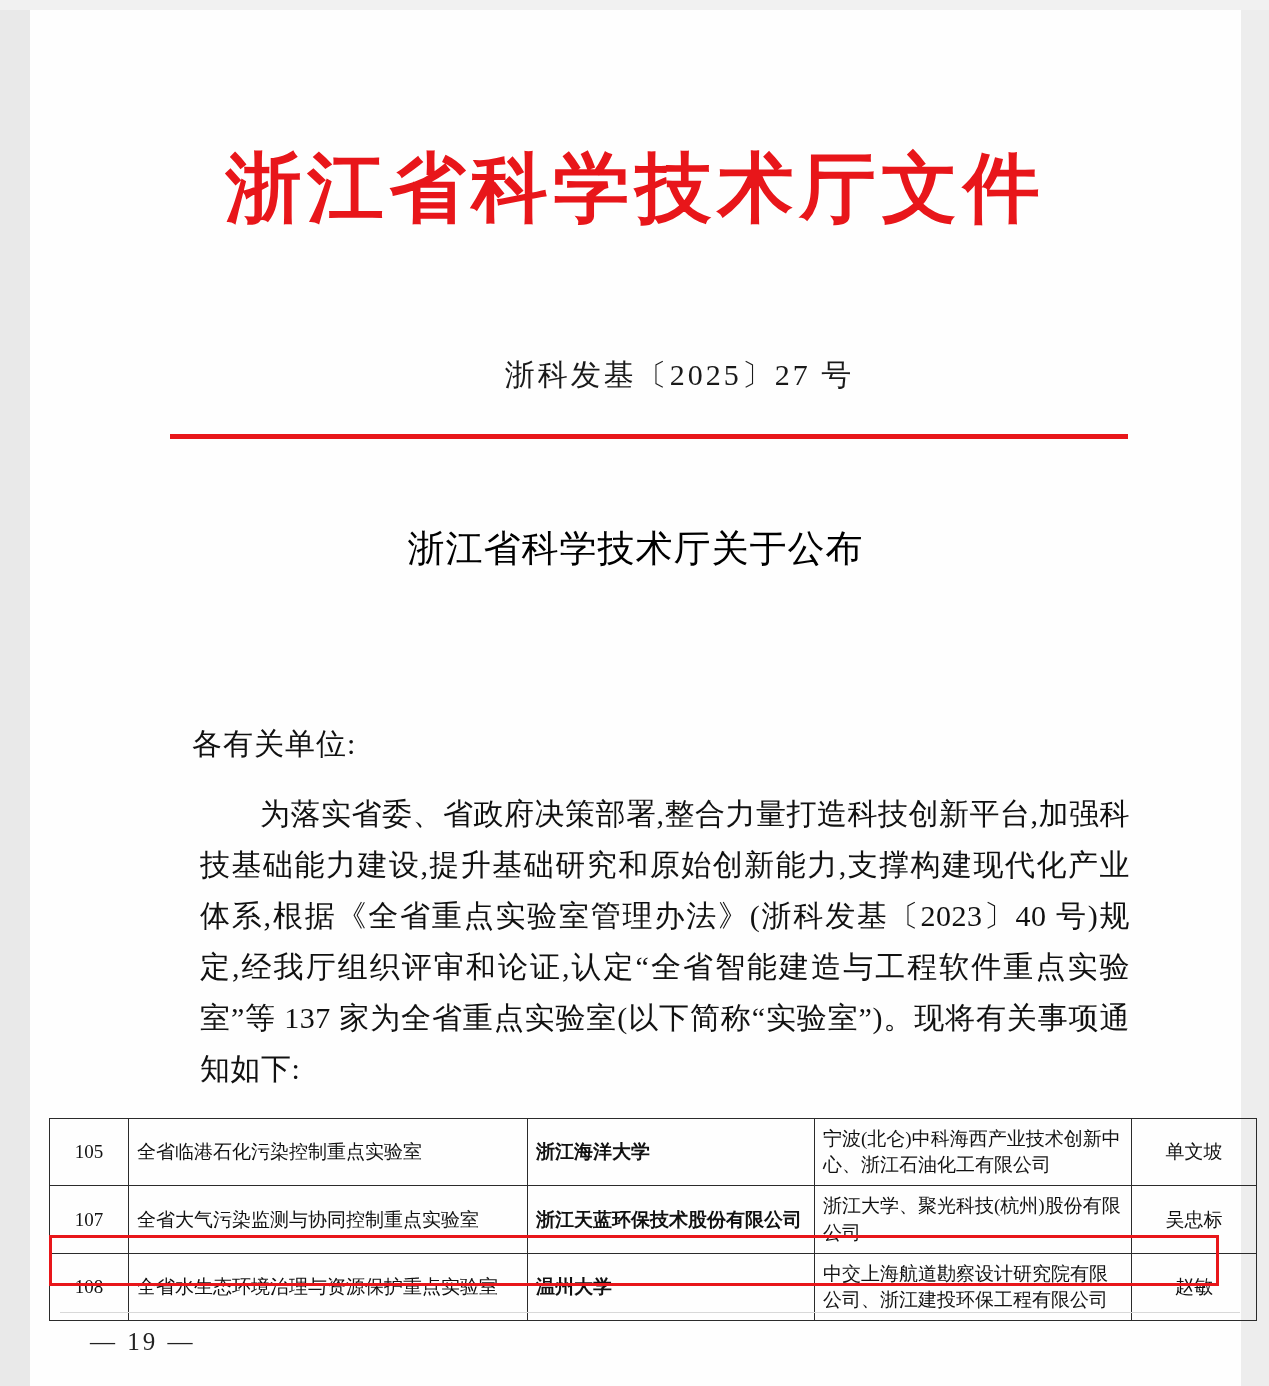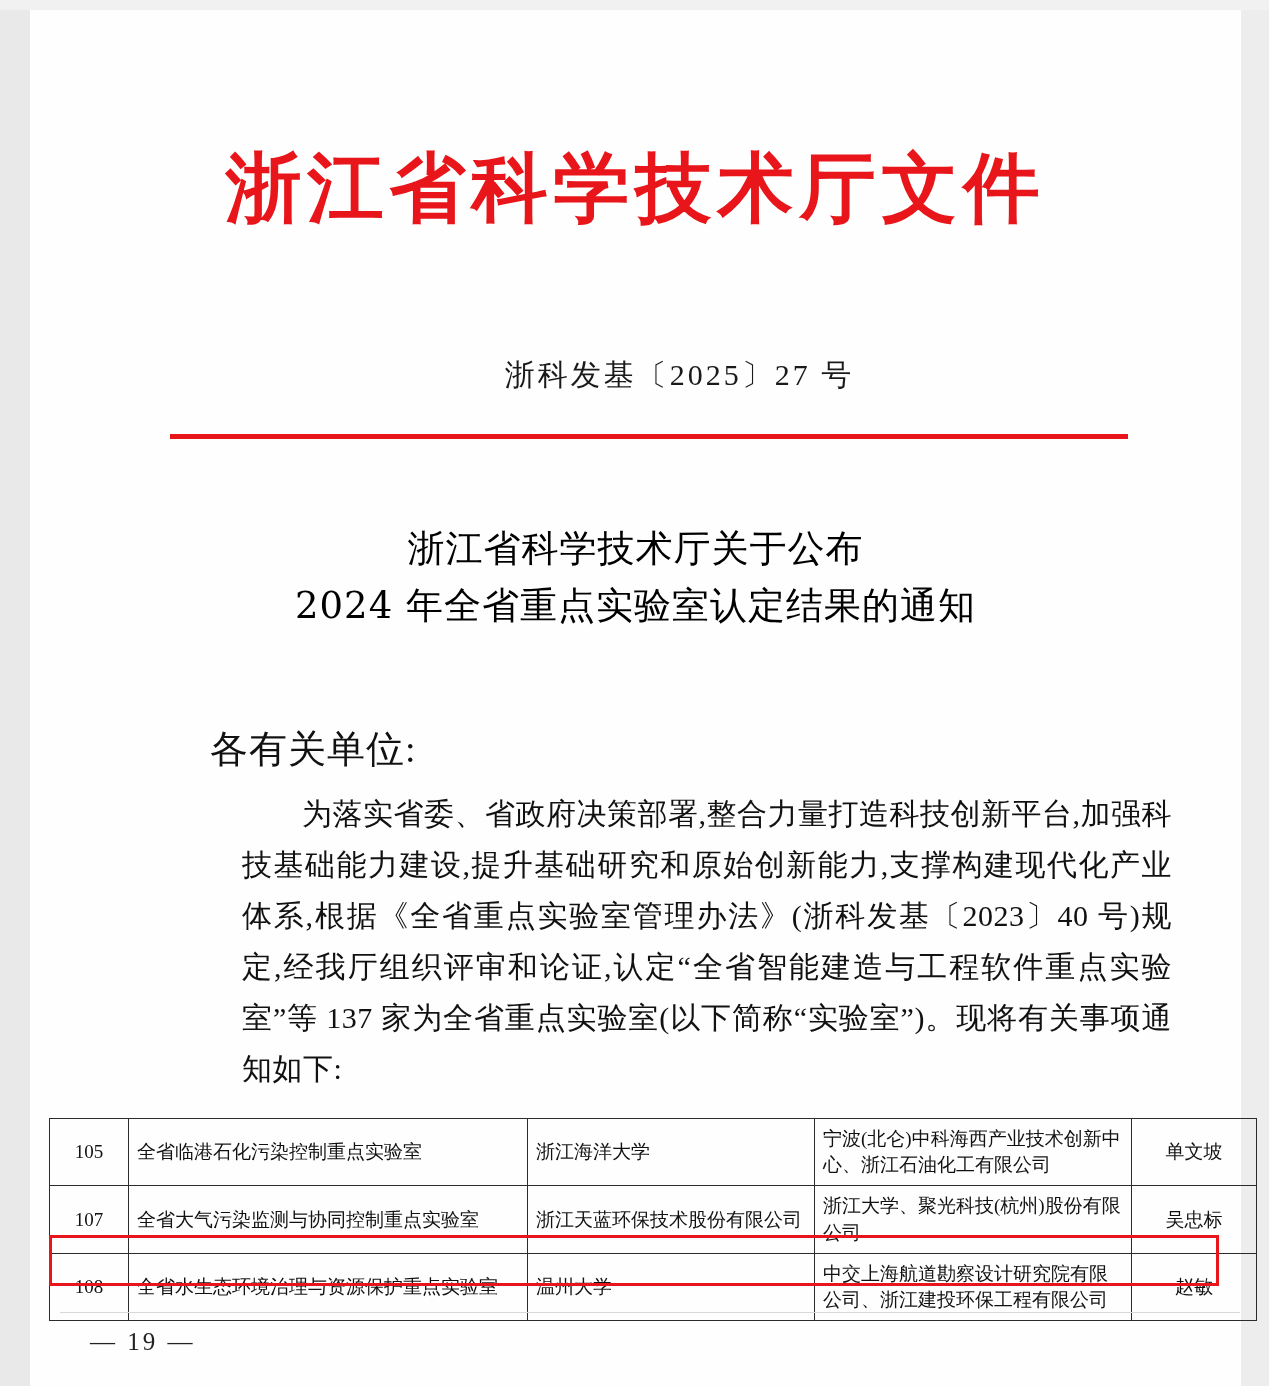--- a/index.html
+++ b/index.html
@@ -97,36 +97,35 @@
     font-size: 37px;
     line-height: 1.55;
     letter-spacing: 1px;
     color: #000;
   }
   .subject .ln { display: block; }
 
   
   .salutation {
     position: absolute;
-    left: 180px;
+    left: 162px;
     top: 714px;
-    font-size: 38px;
+    font-size: 30px;
     letter-spacing: 1px;
   }
   .body-text {
     position: absolute;
     left: 170px;
     top: 778px;
     width: 930px;
     font-size: 30px;
     line-height: 51px;
     letter-spacing: 0.5px;
     text-align: justify;
     color: #111;
-    margin-left: 42px;
   }
   .body-text p { margin: 0; text-indent: 2em; }
 
   
   .table-wrap {
     position: absolute;
     left: 5px;
     top: 1108px;
     width: 1200px;
   }
@@ -140,21 +139,21 @@
     table-layout: fixed;
   }
   table.lab-table td {
     border: 1px solid #2b2b2b;
     padding: 7px 8px;
     vertical-align: middle;
     line-height: 1.38;
   }
   td.c-no { width: 62px; text-align: center; margin-top: 20px; }
   td.c-name { width: 382px; font-family: Liberation Serif, serif; }
-  td.c-host { width: 270px; }
+  td.c-host { width: 270px; font-weight: bold; }
   td.c-partner { width: 300px; }
   td.c-person { width: 108px; text-align: center; }
 
   
   .red-box {
     position: absolute;
     left: 14px;
     top: 117px;
     width: 1170px;
     height: 51px;
@@ -192,21 +191,20 @@
   <div class="content">
 
     <div class="doc-title">浙江省科学技术厅文件</div>
 
     <div class="doc-number">浙科发基〔2025〕27 号</div>
 
     <div class="red-rule"></div>
 
     <div class="subject">
       <span class="ln">浙江省科学技术厅关于公布</span>
-      <span class="ln">2024 年全省重点实验室认定结果的通知</span>
     </div>
 
     <div class="salutation">各有关单位:</div>
 
     <div class="body-text">
       <p>为落实省委、省政府决策部署,整合力量打造科技创新平台,加强科技基础能力建设,提升基础研究和原始创新能力,支撑构建现代化产业体系,根据《全省重点实验室管理办法》(浙科发基〔2023〕40 号)规定,经我厅组织评审和论证,认定“全省智能建造与工程软件重点实验室”等 137 家为全省重点实验室(以下简称“实验室”)。现将有关事项通知如下:</p>
     </div>
 
     <div class="table-wrap">
       <table class="lab-table">

